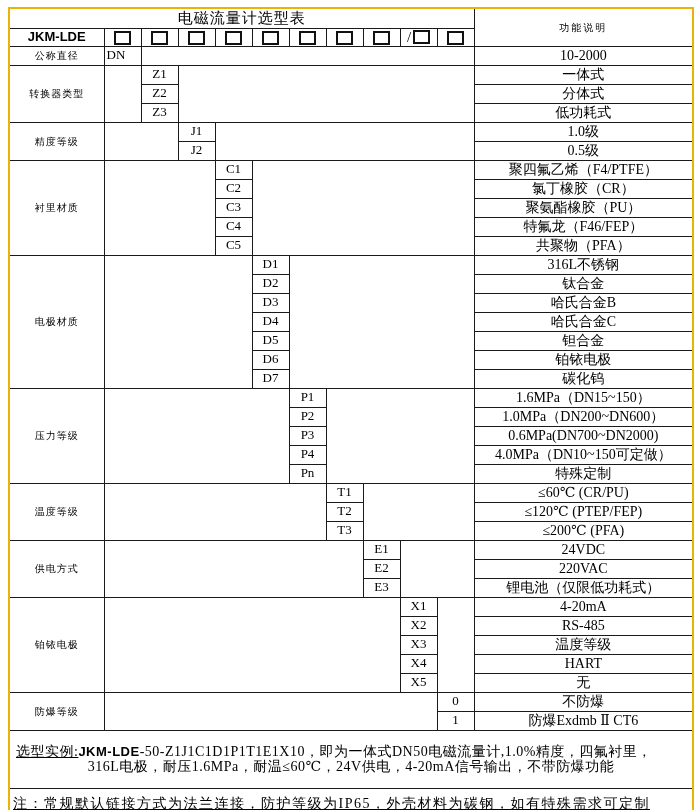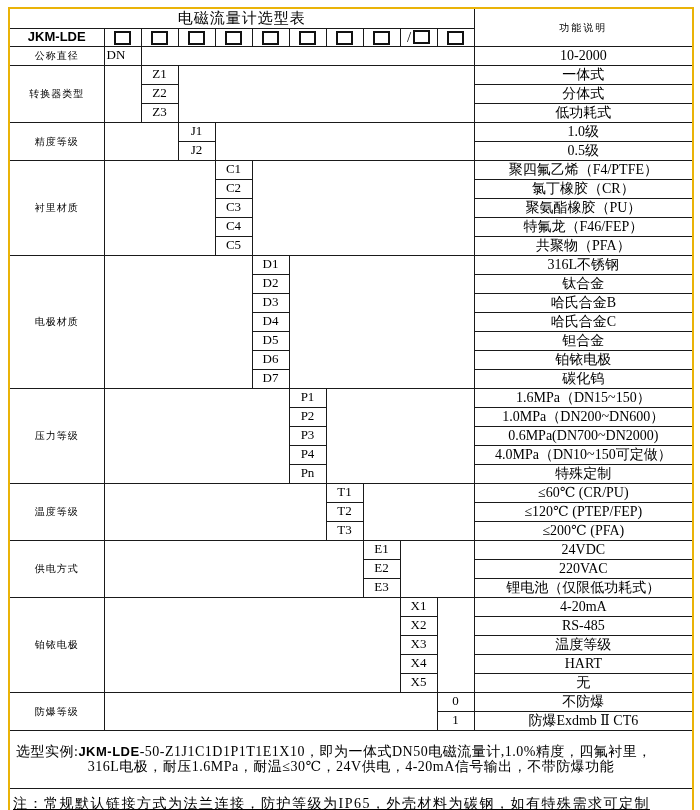--- a/index.html
+++ b/index.html
@@ -46,21 +46,21 @@
     width:13px;height:10px;
     border:2px solid #111;
     vertical-align:middle;
     background:#fff;
   }
   .slash{font-size:15px;margin-right:2px;vertical-align:middle;}
   .note-cell{text-align:left;font-size:14px;padding:2px 3px;}
   .ex-line1{display:block;text-align:left;padding-left:3px;letter-spacing:0.5px;}
   .ex-line2{display:block;text-align:center;letter-spacing:0.5px;}
   .ex-model{font-family:"Liberation Sans","DejaVu Sans",sans-serif;font-weight:bold;font-size:13px;}
-  .u{}
+  .u{text-decoration:underline;}
   .bottom-note{font-size:14px;letter-spacing:1.5px;text-decoration:underline;}
 </style>
 </head>
 <body>
 
 <div class="sheet">
 <table>
   <colgroup>
     <col style="width:95px">
     <col style="width:37px">
@@ -273,21 +273,21 @@
     <td class="desc">不防爆</td>
   </tr>
   <tr>
     <td class="code">1</td>
     <td class="desc">防爆Exdmb Ⅱ CT6</td>
   </tr>
 
   <tr class="r-example">
     <td class="note-cell" colspan="12">
       <span class="ex-line1"><span class="u">选型实例:</span><span class="ex-model">JKM-LDE</span><span>-50-Z1J1C1D1P1T1E1X10，即为一体式DN50电磁流量计,1.0%精度，四氟衬里，</span></span>
-      <span class="ex-line2">316L电极，耐压1.6MPa，耐温≤30℃，24V供电，4-20mA信号输出，不带防爆功能</span>
+      <span class="ex-line2">316L电极，耐压1.6MPa，耐温≤60℃，24V供电，4-20mA信号输出，不带防爆功能</span>
     </td>
   </tr>
   <tr class="r-note">
     <td class="note-cell" colspan="12">
       <span class="bottom-note">注：常规默认链接方式为法兰连接，防护等级为IP65，外壳材料为碳钢，如有特殊需求可定制</span>
     </td>
   </tr>
 </tbody>
     </table>
 </div>

